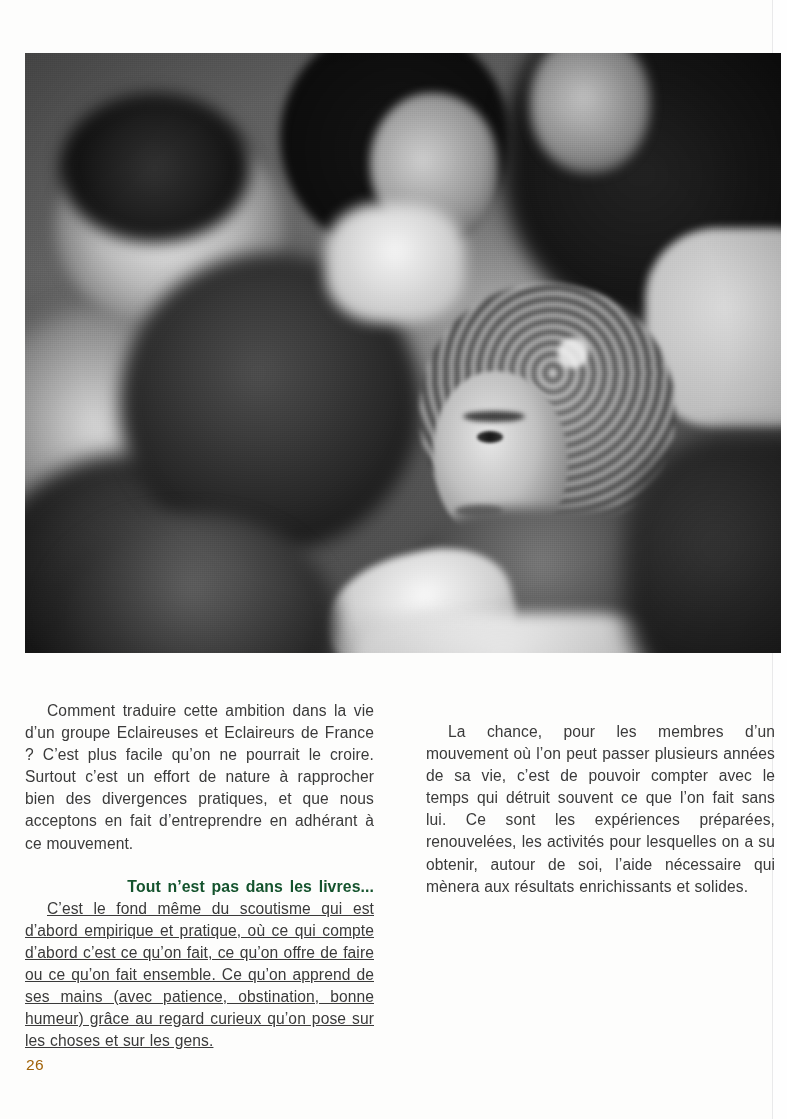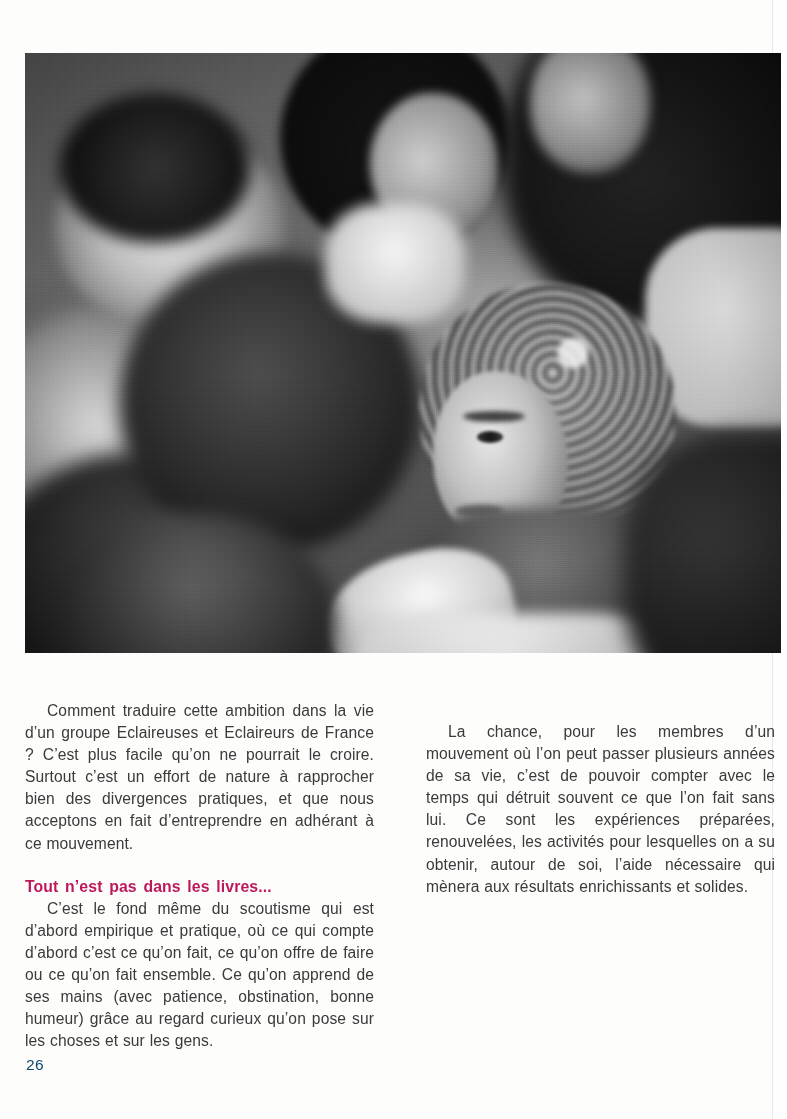--- a/index.html
+++ b/index.html
@@ -104,35 +104,36 @@
   .col p.indent {
     text-indent: 22px;
   }
   .col p.gap {
     margin-top: 21px;
   }
   .col h2 {
     font-weight: bold;
     font-size: 15.8px;
     line-height: 22.1px;
-    color: #be185d;
-    text-align: left;
+    color: #14532d;
+    text-align: right;
     word-spacing: 2.2px;
     margin-top: 21px;
   }
   .col h2 + p {
     margin-top: 0;
+    text-decoration: underline;
   }
   .page-number {
     position: absolute;
     left: 26px;
     top: 1056px;
     font-size: 15.5px;
     line-height: 18px;
-    color: #0c4a6e;
+    color: #a16207;
     letter-spacing: .5px;
   }
 </style>
 </head>
 <body>
 
 <div class="page">
 
   <div class="scan-edge-outer"></div>
   <div class="scan-edge"></div>

